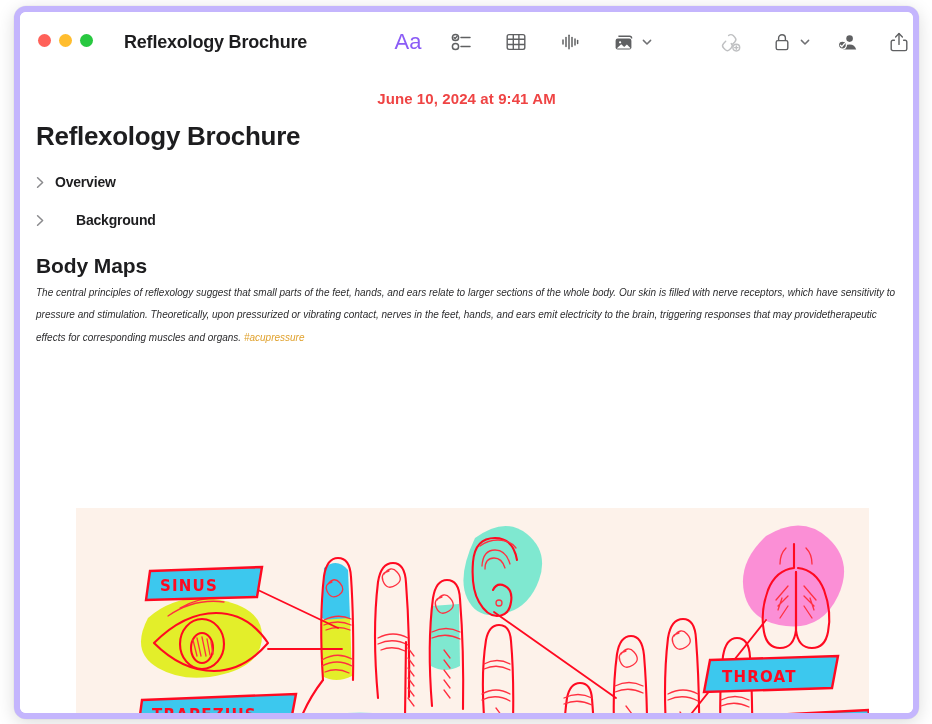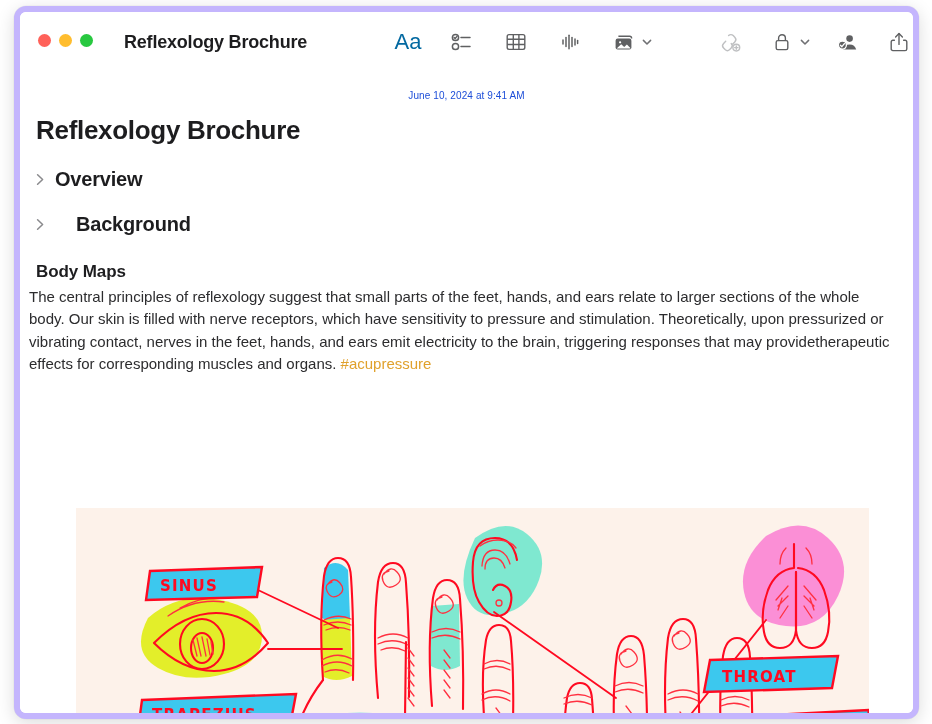--- a/index.html
+++ b/index.html
@@ -53,39 +53,40 @@
     display: flex; align-items: center; justify-content: center;
     color: #5f6062;
     cursor: default;
     border-radius: 6px;
   }
   .tb-btn.dim { color: #bfc0c2; }
   .tb-btn svg { display: block; }
   .tb-combo { display: flex; align-items: center; gap: 1px; }
   .chev { color: #6f7073; display:flex; align-items:center; }
   .aa {
-    font-size: 22px; font-weight: 400; color: #0369a1;
+    font-size: 22px; font-weight: 400; color: #8b5cf6;
     font-family: "Liberation Sans", sans-serif;
     line-height: 1;
   }
 
   
   #note {
     position: relative;
     height: 650px;
     background: #ffffff;
     padding: 0;
     overflow: hidden;
   }
   #timestamp {
     text-align: center;
-    font-size: 10px;
-    color: #1d4ed8;
+    font-size: 15px;
+    color: #ef4444;
     padding-top: 16px;
     letter-spacing: 0.1px;
+    font-weight: bold;
   }
   #note-title {
     margin: 14px 0 0 16px;
     font-size: 26px; font-weight: 700;
     color: #1d1d1f;
     letter-spacing: -0.3px;
   }
   .folded {
     display: flex; align-items: center;
     margin-left: 0px;
@@ -93,33 +94,34 @@
     gap: 7px;
   }
   .folded .disclosure {
     width: 16px; height: 16px;
     display: flex; align-items: center; justify-content: center;
     color: #8a8a8d;
     flex: none;
     cursor: default;
   }
   .folded .hd {
-    font-size: 20px; font-weight: 700; color: #1d1d1f;
+    font-size: 14px; font-weight: 700; color: #1d1d1f;
     letter-spacing: -0.2px;
   }
   #h-bodymaps {
     margin: 26px 0 0 16px;
-    font-size: 17px; font-weight: 700; color: #1d1d1f;
+    font-size: 21px; font-weight: 700; color: #1d1d1f;
     letter-spacing: -0.1px;
   }
   #para {
-    margin: 4px 16px 0 9px;
-    font-size: 15px;
+    margin: 4px 16px 0 16px;
+    font-size: 10px;
     line-height: 22.4px;
     color: #2c2c2e;
+    font-style: italic;
   }
   .tag { color: #E0A12C; }
 
   
   #illustration {
     position: absolute;
     left: 56px; top: 434px;
     width: 793px; height: 284px;
     background: #FDF2EA;
     overflow: hidden;

